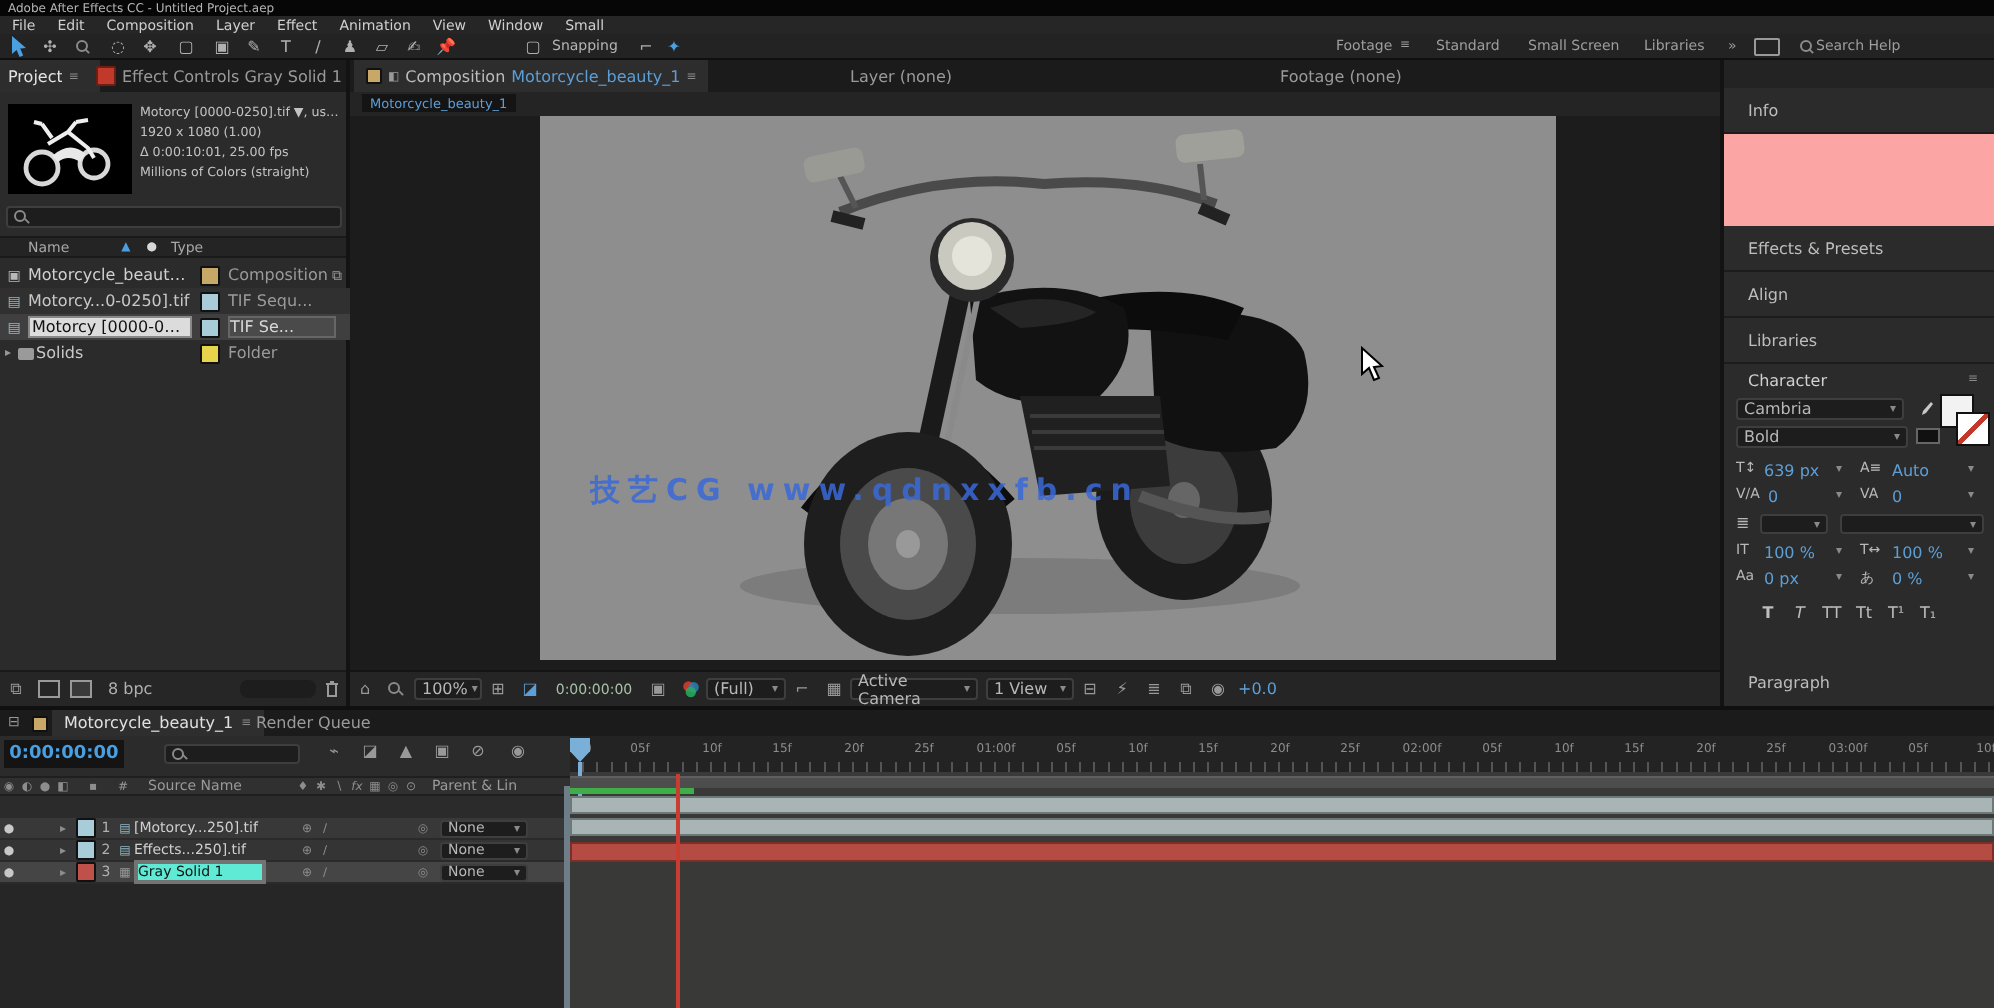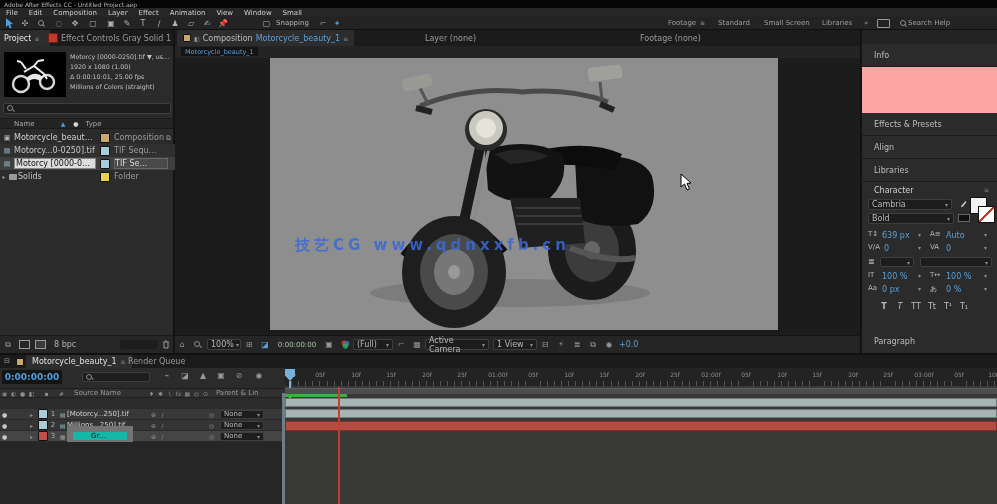--- a/index.html
+++ b/index.html
@@ -440,36 +440,36 @@
           <span>None</span>
             <span class="caret">▾</span>
         </span>
       </div>
       <div class="lrow" style="top:52px;background:#343434;border-bottom:1px solid #2a2a2a">
         <span class="sw" style="color:#c8c8c8">●</span>
         <span class="sw" style="margin-left:18px">▸</span>
         <span class="chip" style="background:#a8ccd8;margin-left:2px"></span>
         <span style="width:10px;text-align:center;color:#b0b0b0">2</span>
         <span class="sw" style="color:#8fb8c8">▤</span>
-        <span class="nowrap" style="width:78px;color:#d0d0d0">Millions...250].tif</span>
+        <span class="nowrap" style="width:78px;color:#d0d0d0">Effects...250].tif</span>
         <span class="sw" style="margin-left:4px">⊕</span>
         <span class="sw">∕</span>
         <span class="sw" style="margin-left:40px">◎</span>
         <span class="box" style="width:44px;height:9px;margin-left:4px">
           <span>None</span>
             <span class="caret">▾</span>
         </span>
       </div>
       <div class="lrow" style="top:63px;background:#454545;border-bottom:1px solid #2a2a2a">
         <span class="sw" style="color:#c8c8c8">●</span>
         <span class="sw" style="margin-left:18px">▸</span>
         <span class="chip" style="background:#c0504a;margin-left:2px"></span>
         <span style="width:10px;text-align:center;color:#b0b0b0">3</span>
         <span class="sw" style="color:#9a9a9a">▦</span>
-        <span class="nowrap" style="width:66px;background:#14b8a6;color:#111;border:6px solid #737373;padding:0 18px;box-sizing:border-box">Gray Solid 1</span>
+        <span class="nowrap" style="width:66px;background:#5eead4;color:#111;border:2px solid #737373;padding:0 0;box-sizing:border-box">Gray Solid 1</span>
         <span class="sw" style="margin-left:16px">⊕</span>
         <span class="sw">∕</span>
         <span class="sw" style="margin-left:40px">◎</span>
         <span class="box" style="width:44px;height:9px;margin-left:4px">
           <span>None</span>
             <span class="caret">▾</span>
         </span>
       </div>
       <div class="r" style="left:0;top:74px;width:285px;height:77px;background:#262626"></div>
     </div>

